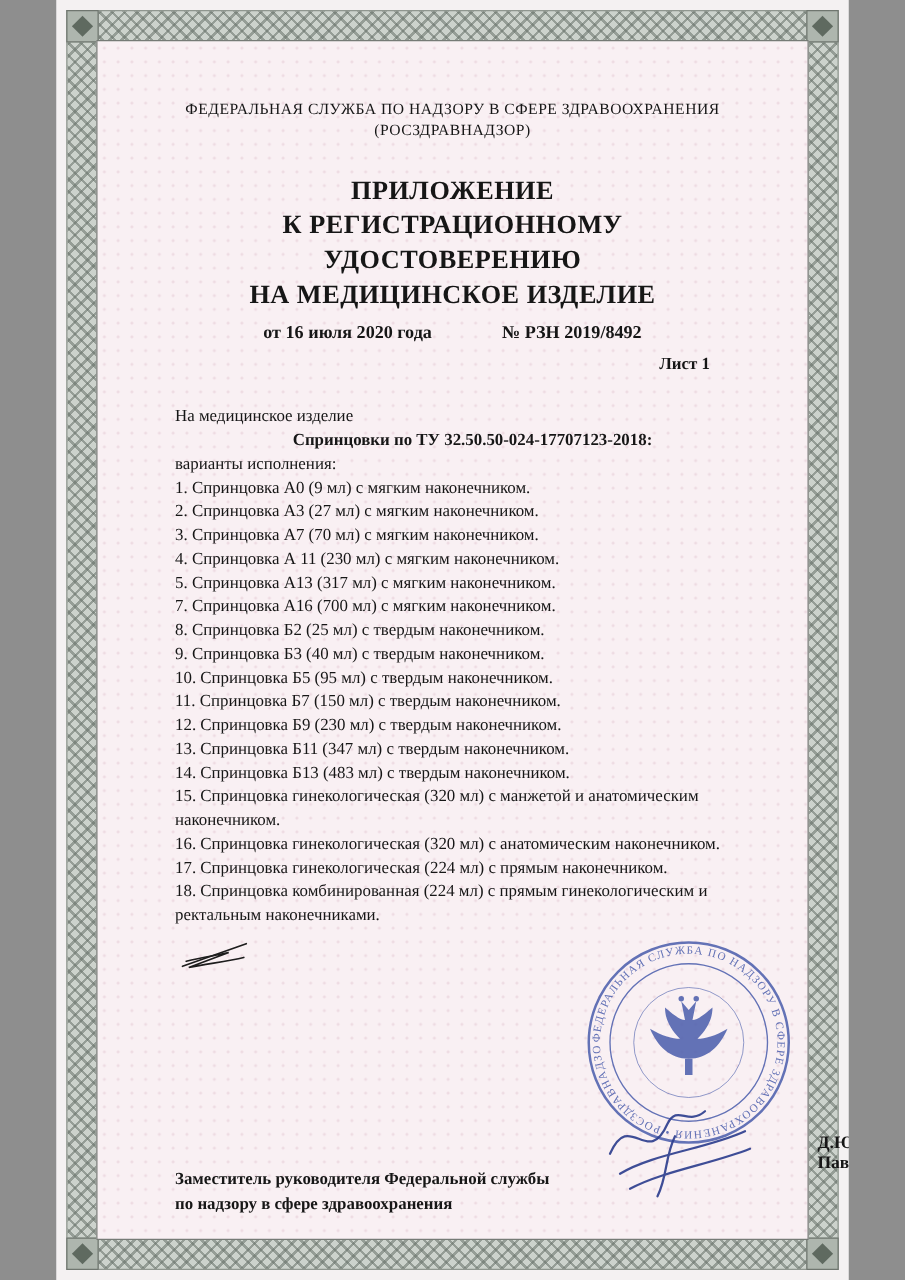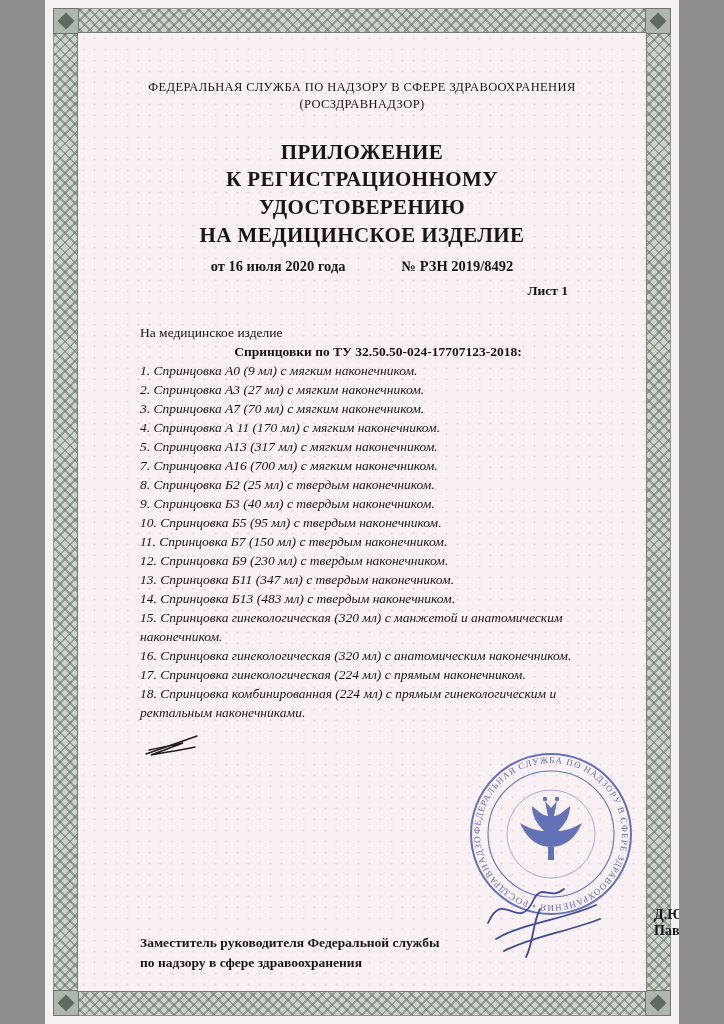--- a/index.html
+++ b/index.html
@@ -63,21 +63,21 @@
     display:flex; justify-content:center; gap:56px;
     font-weight:bold; font-size:14.5px;
   }
   .sheet-row {
     margin-top:8px; padding-right:48px;
     text-align:right; font-weight:bold; font-size:13.5px;
   }
 
   .doc-body { margin-top:24px; font-size:13.5px; line-height:19px; max-width:566px; }
   .doc-body .bold { font-weight:bold;text-align:center; }
-  .item { margin:0;font-style:italic; }
+  .item { margin:0; }
 
   .z-mark { display:block; margin:8px 0 0 2px; }
 
   
   .stamp-wrap {
     position:absolute; left:388px; top:716px;
     width:170px; height:170px; opacity:.88; z-index:4;
   }
   .signature {
     position:absolute; left:396px; top:828px;
@@ -127,25 +127,26 @@
       <div class="meta-row">
         <span>от  16 июля 2020 года</span>
         <span>№  РЗН 2019/8492</span>
       </div>
 
       <div class="sheet-row">Лист  1</div>
 
       <div class="doc-body">
         <div>На медицинское изделие</div>
         <div class="bold">Спринцовки по ТУ 32.50.50-024-17707123-2018:</div>
+        <div>варианты исполнения:</div>
 
         <div class="item">1. Спринцовка А0 (9 мл) с мягким наконечником.</div>
         <div class="item">2. Спринцовка А3 (27 мл) с мягким наконечником.</div>
         <div class="item">3. Спринцовка А7 (70 мл) с мягким наконечником.</div>
-        <div class="item">4. Спринцовка А 11 (170 мл) с мягким наконечником.</div>
+        <div class="item">4. Спринцовка А 11 (230 мл) с мягким наконечником.</div>
         <div class="item">5. Спринцовка А13 (317 мл) с мягким наконечником.</div>
         <div class="item">7. Спринцовка А16 (700 мл) с мягким наконечником.</div>
         <div class="item">8. Спринцовка Б2 (25 мл) с твердым наконечником.</div>
         <div class="item">9. Спринцовка Б3 (40 мл) с твердым наконечником.</div>
         <div class="item">10. Спринцовка Б5 (95 мл) с твердым наконечником.</div>
         <div class="item">11. Спринцовка Б7 (150 мл) с твердым наконечником.</div>
         <div class="item">12. Спринцовка Б9 (230 мл) с твердым наконечником.</div>
         <div class="item">13. Спринцовка Б11 (347 мл) с твердым наконечником.</div>
         <div class="item">14. Спринцовка Б13 (483 мл) с твердым наконечником.</div>
         <div class="item">15. Спринцовка гинекологическая (320 мл) с манжетой и анатомическим наконечником.</div>

